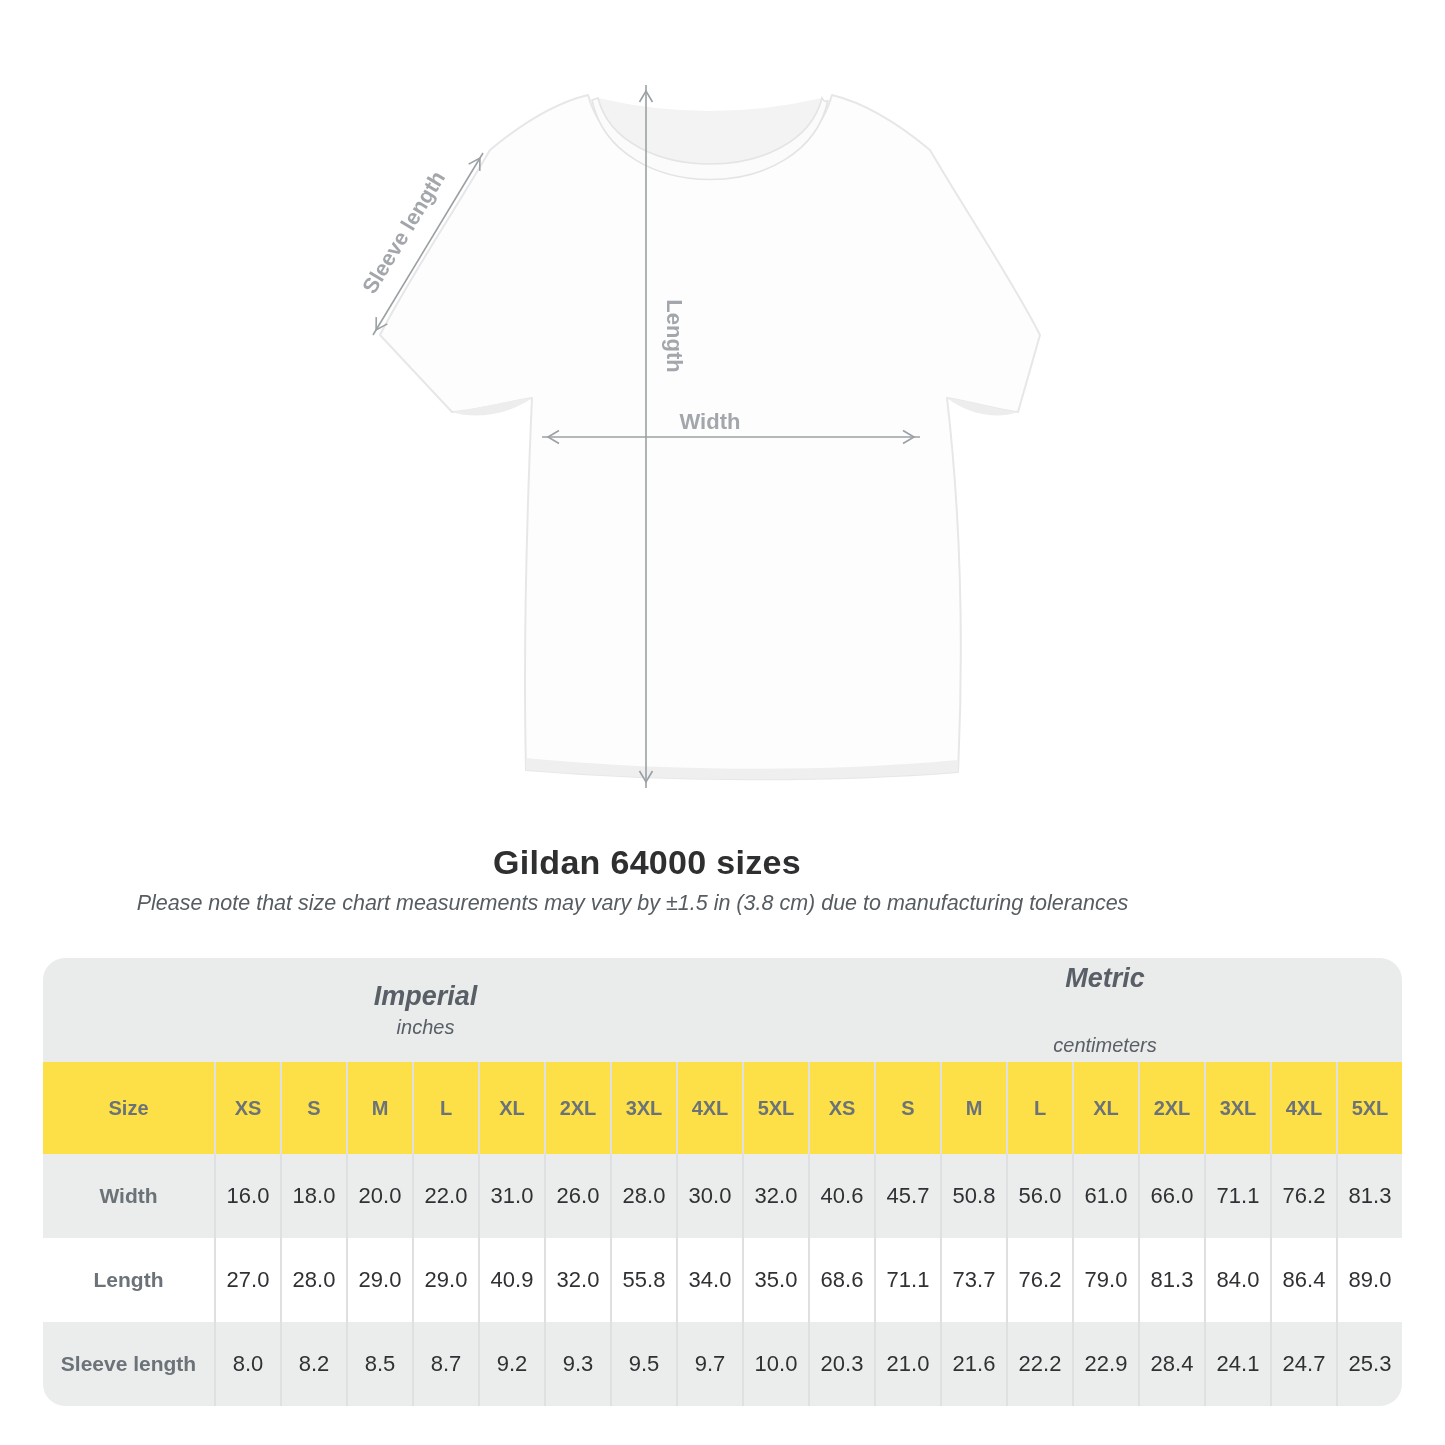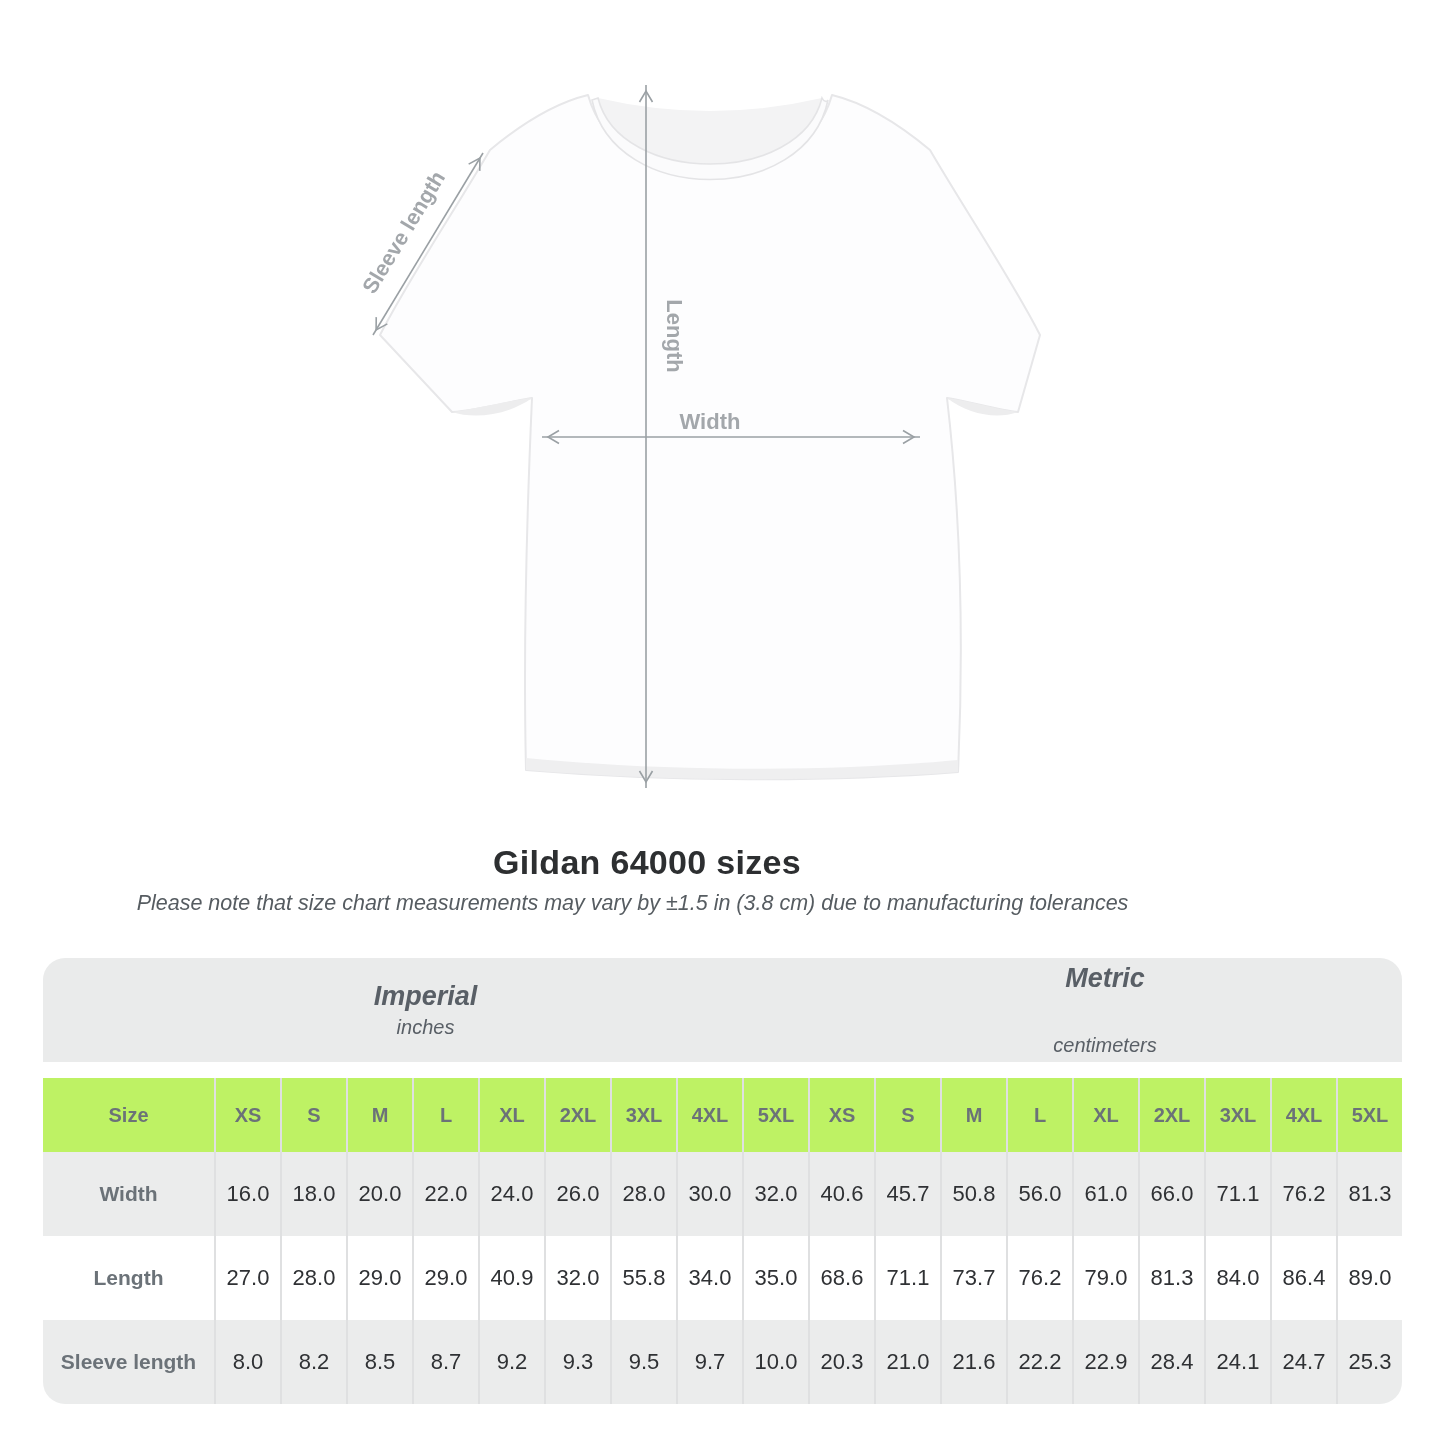--- a/index.html
+++ b/index.html
@@ -24,21 +24,21 @@
   .band{
     display:grid;grid-template-columns:171px repeat(18,1fr);
     background:var(--band);border-radius:22px 22px 0 0;height:104px;
   }
   .band-half{display:flex;flex-direction:column;align-items:center;justify-content:center;gap:4px;}
   .band-half.left{grid-column:1/11;}
   .band-half.right{grid-column:11/20;gap:40px;}
   .band-name{font-size:27px;font-weight:bold;font-style:italic;color:#595f66;}
   .band-unit{font-size:20px;font-style:italic;color:#595f66;}
   .trow{display:grid;grid-template-columns:171px repeat(18,1fr);}
-  .trow.size-row{height:74px;background:#bef264;margin-top:16px;}
+  .trow.size-row{height:92px;background:#fde047;}
   .trow.data-row{height:84px;}
   .trow.bg-alt{background:var(--rowalt);}
   .trow.bg-white{background:#ffffff;}
   .trow.last{border-radius:0 0 22px 22px;}
   .tcell{
     display:flex;align-items:center;justify-content:center;
     font-size:22px;color:var(--val);
   }
   .tcell + .tcell{border-left:2px solid var(--sep);}
   .tcell.hdr{font-weight:bold;color:var(--hdr);font-size:20px;}
@@ -131,21 +131,21 @@
         <div class="tcell hdr">3XL</div>
         <div class="tcell hdr">4XL</div>
         <div class="tcell hdr">5XL</div>
       </div>
       <div class="trow data-row bg-alt">
         <div class="tcell rowlabel">Width</div>
         <div class="tcell ">16.0</div>
         <div class="tcell ">18.0</div>
         <div class="tcell ">20.0</div>
         <div class="tcell ">22.0</div>
-        <div class="tcell ">24.0</div>
+        <div class="tcell ">31.0</div>
         <div class="tcell ">26.0</div>
         <div class="tcell ">28.0</div>
         <div class="tcell ">30.0</div>
         <div class="tcell ">32.0</div>
         <div class="tcell ">40.6</div>
         <div class="tcell ">45.7</div>
         <div class="tcell ">50.8</div>
         <div class="tcell ">56.0</div>
         <div class="tcell ">61.0</div>
         <div class="tcell ">66.0</div>

